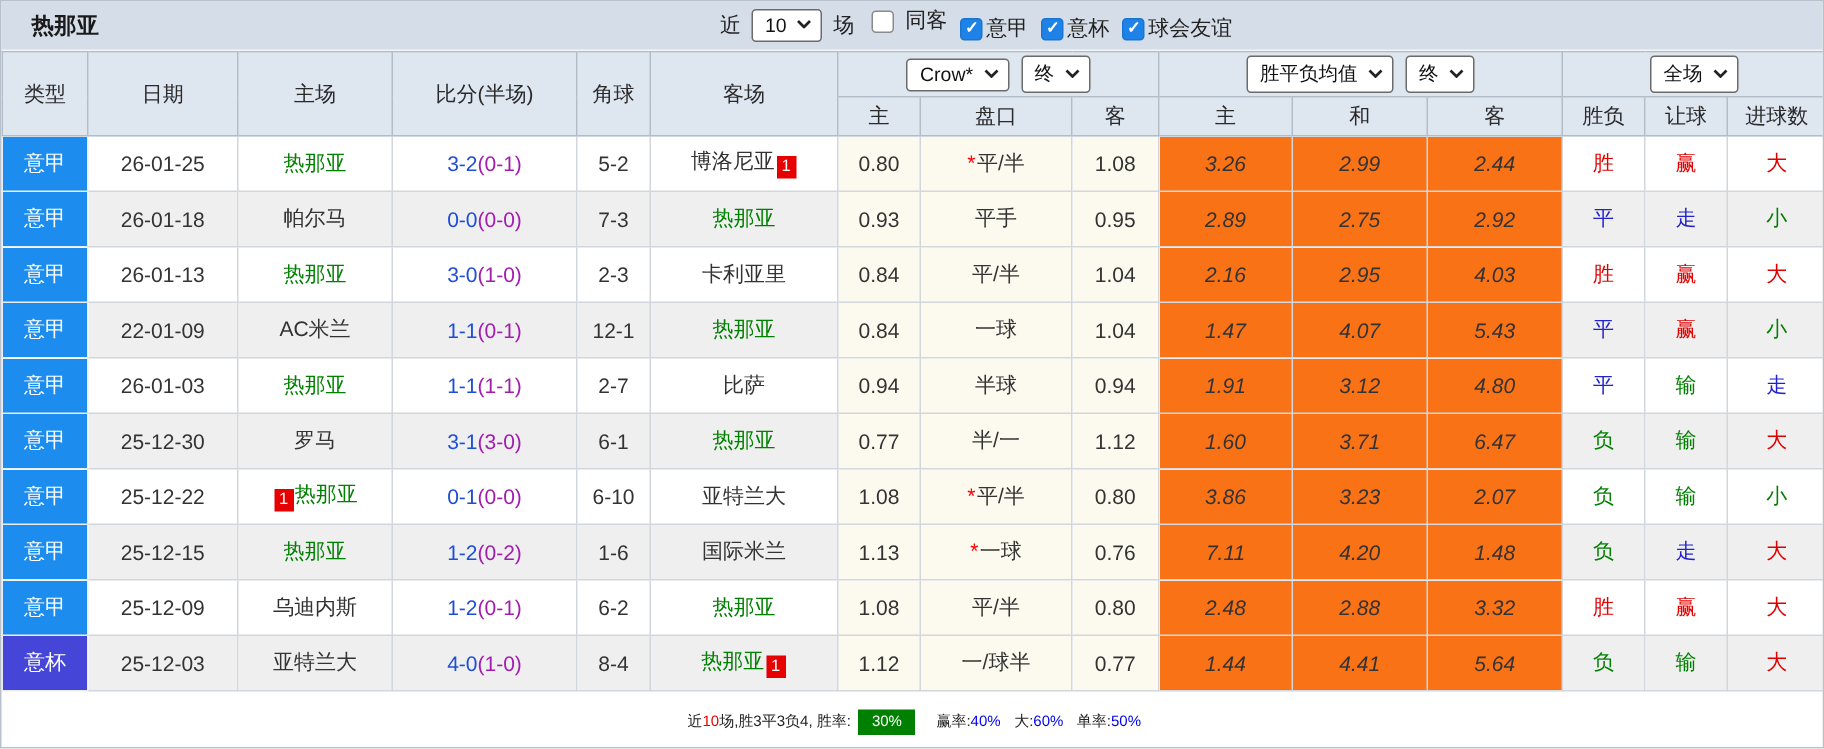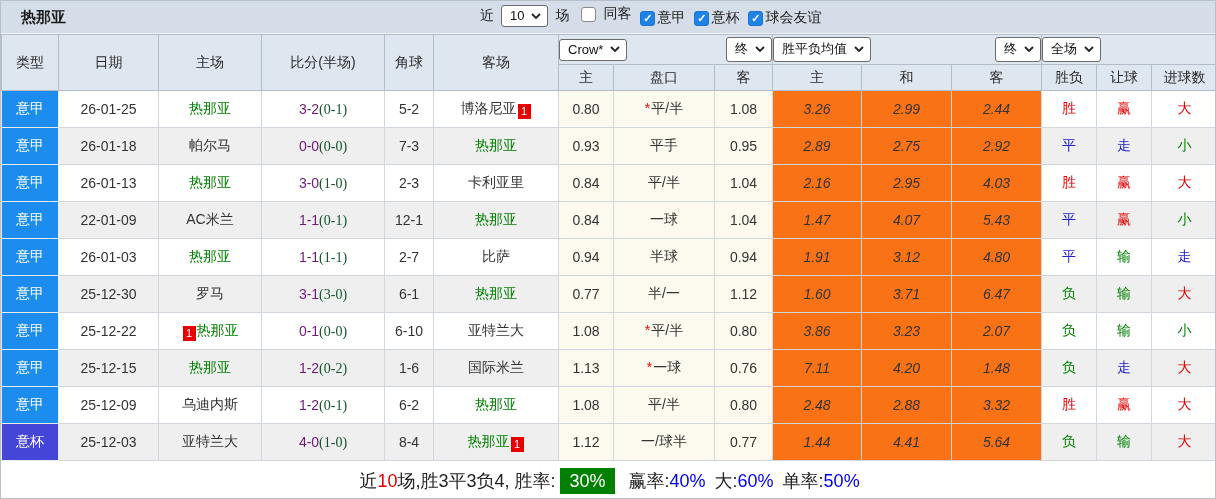--- a/index.html
+++ b/index.html
@@ -45,47 +45,47 @@
   .filter-item.first { margin-left: 12px; gap: 7px; }
   .gap-l { margin-left: 7px; } .gap-r { margin-right: 7px; }
   
   table { width: 1216px; border-collapse: collapse; table-layout: fixed; }
   thead th {
     background: #dee6f0; font-weight: normal; font-size: 14px; color: #2a2a2a;
     border: 1px solid #b2bdc9; text-align: center; vertical-align: middle;
   }
   tr.control-row th { height: 30px; }
   tr.subhead-row th { height: 26px; }
-  .hgroup { display: flex; align-items: center; justify-content: space-between; gap: 8px; }
+  .hgroup { display: flex; align-items: center; justify-content: center; gap: 8px; }
   tbody td {
     height: 37px; border: 1px solid #d2d7de; text-align: center;
     vertical-align: middle; font-size: 14px; color: #333; background: #fff;
     overflow: hidden; white-space: nowrap;
   }
   tr.alt td { background: #efefef; }
   td.cream,  tr.alt td.cream  { background: #fcf9ef; margin-left: 44px; }
   td.bluebg, tr.alt td.bluebg { background: #f97316; font-style: italic; }
   td.t-league { background: #1c8dee !important; color: #fff; border-color: #e9edf2; }
   td.t-cup    { background: #4545d8 !important; color: #fff; border-color: #e9edf2; }
   .self-team { color: #008000; }
-  .score-main { color: #701a75; }
-  .score-half { color: #14532d; font-family: Liberation Serif, serif; }
+  .score-main { color: #1d4ed8; }
+  .score-half { color: #a21caf; }
   .badge {
     display: inline-block; background: #e60000; color: #fff;
     font-size: 11px; line-height: 15px; width: 13px; height: 15px;
     text-align: center; vertical-align: -2px; margin: 0 1px;
   }
   .star { color: #ff0000; margin-right: 1px; }
   .c-red   { color: #e00000; }
   .c-blue  { color: #2222cc; }
   .c-green { color: #008000; }
   
   tfoot td {
     height: 40px; background: #fff; text-align: center;
-    font-size: 18px; color: #222; border-top: 1px solid #c2cad3;
+    font-size: 10px; color: #222; border-top: 1px solid #c2cad3;
     vertical-align: middle;
   }
   .rate-box { background: #008000; color: #fff; padding: 3px 9px; margin: 0 5px; }
   .pct { color: #0000ee; }
   .f-red { color: #e60000; }
   .seg { margin-left: 9px; }
 </style>
 </head>
 <body>
 

